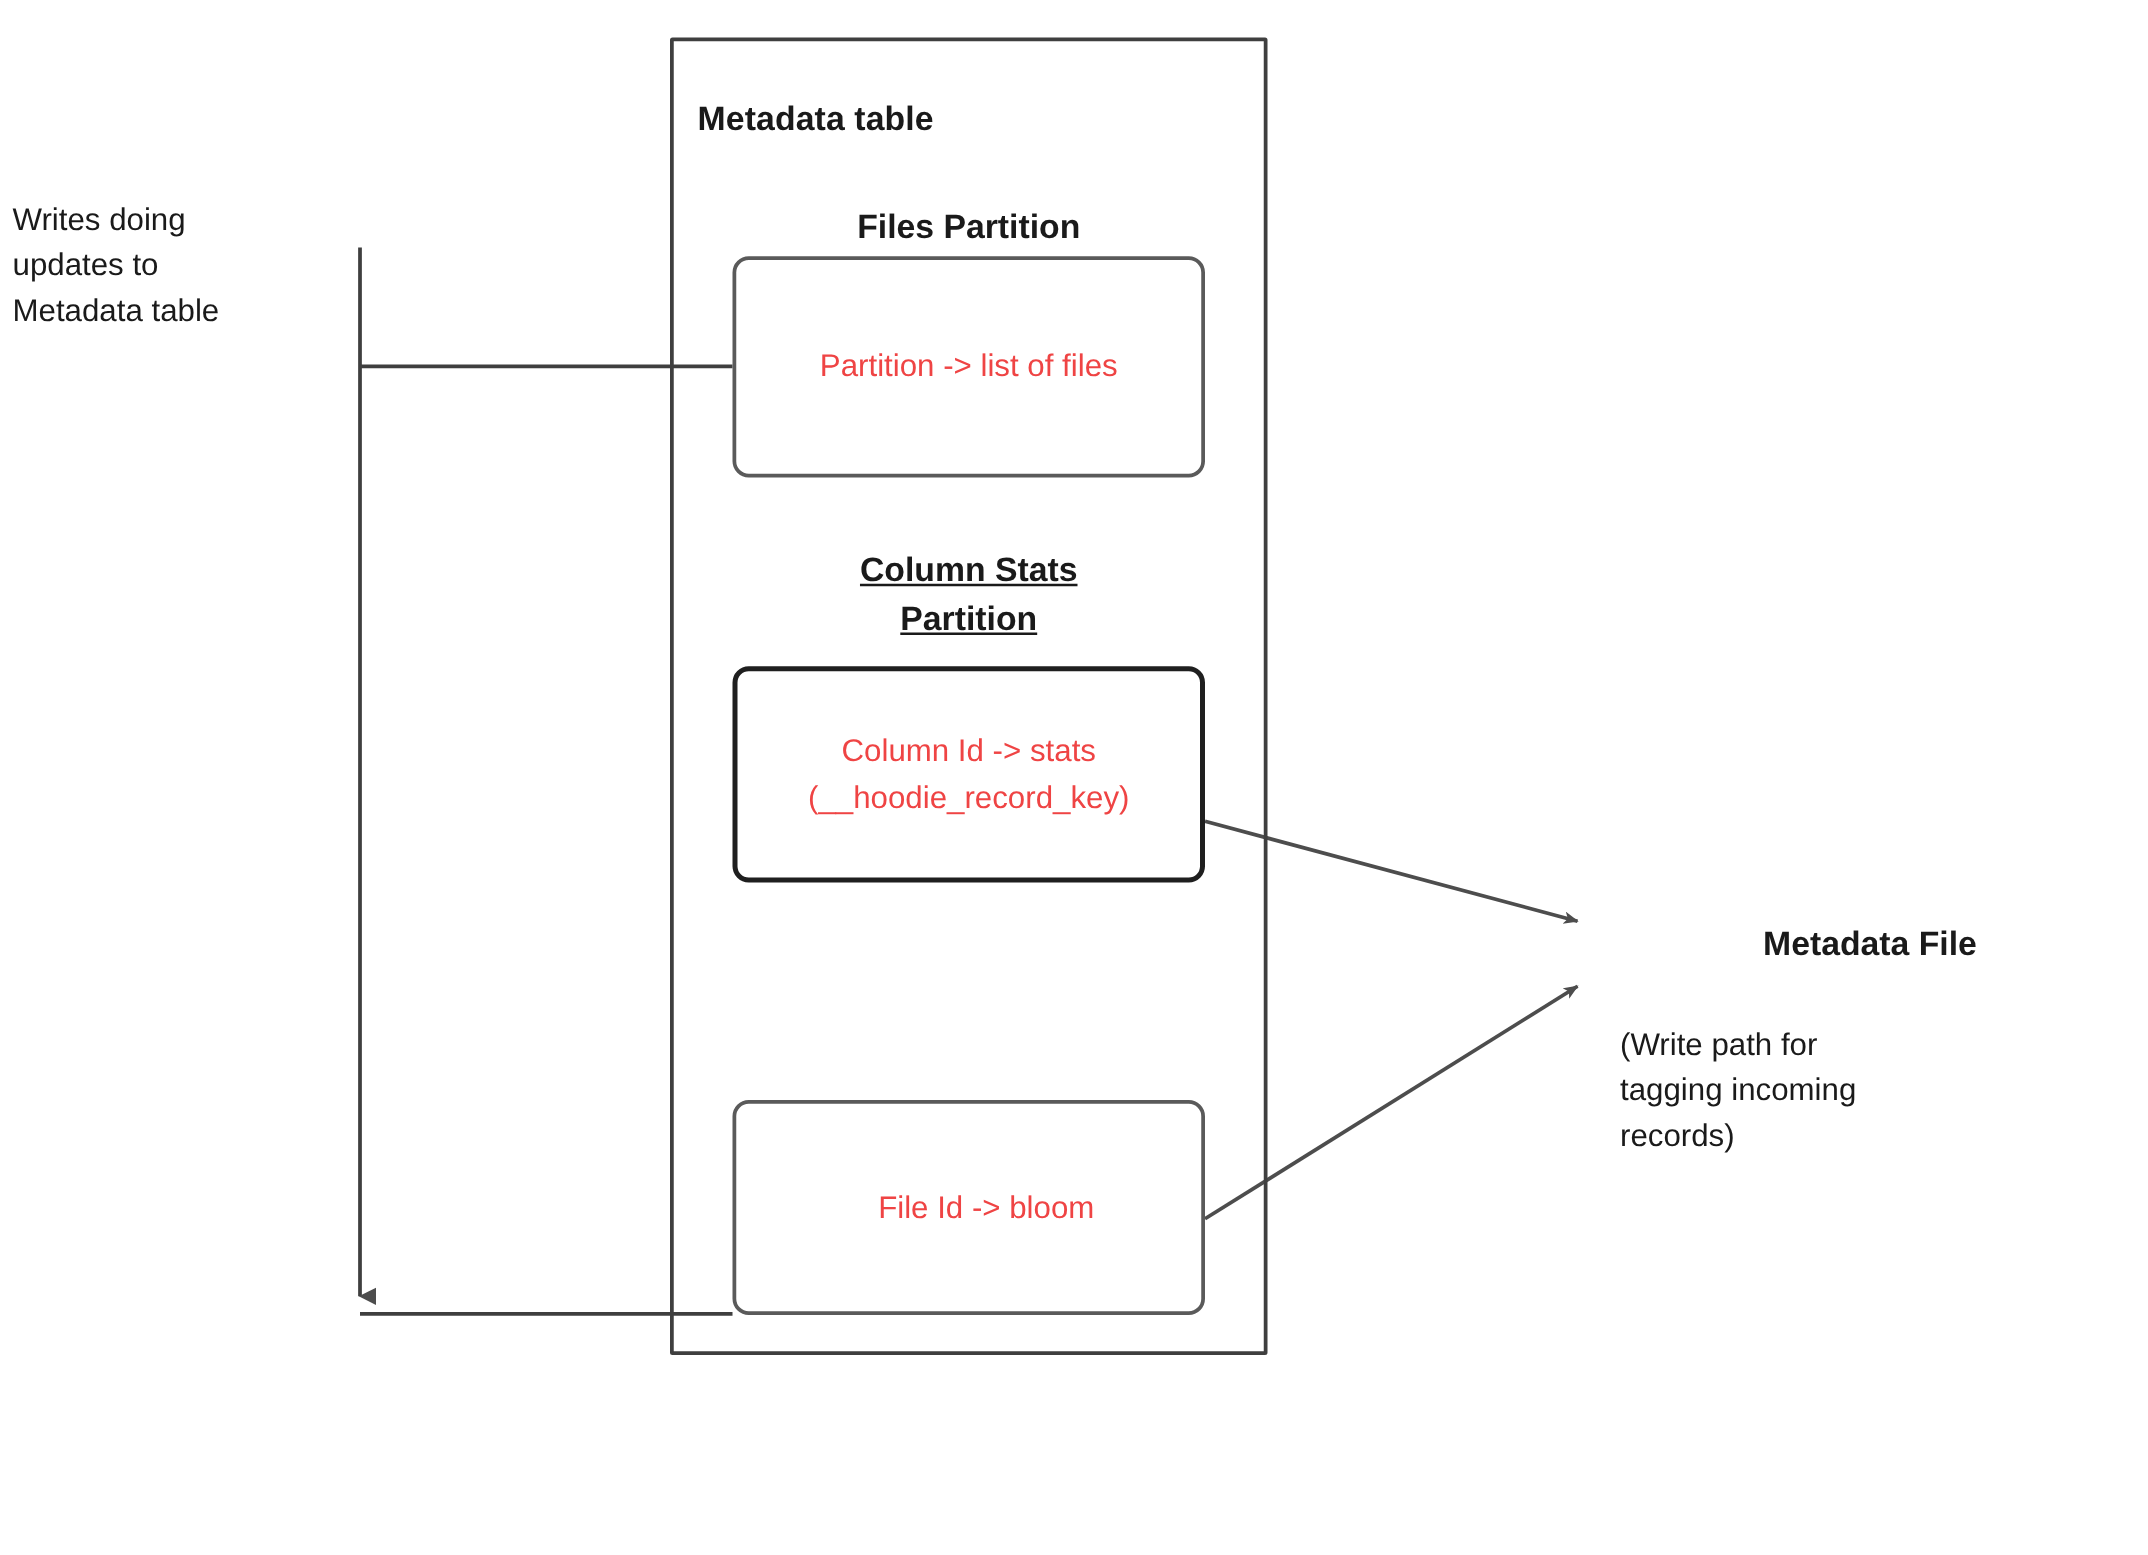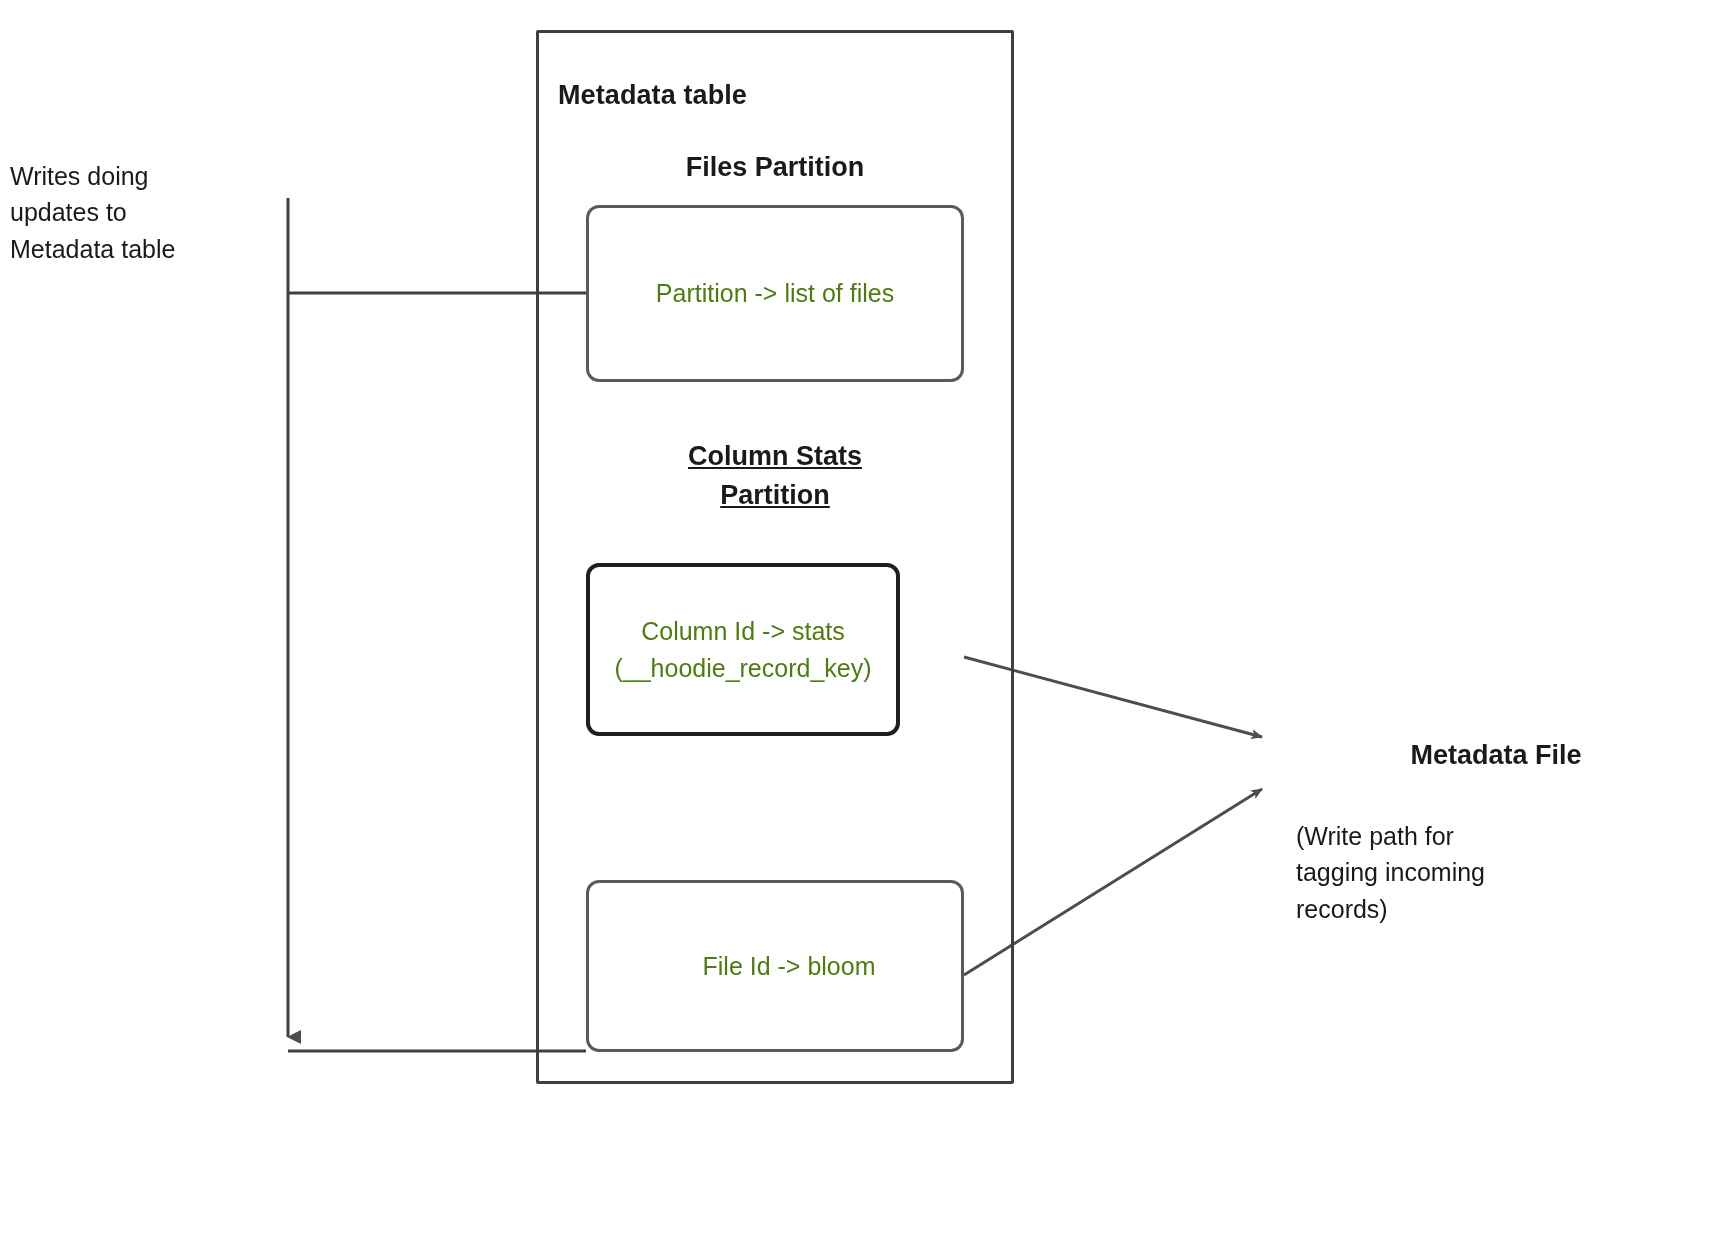--- a/index.html
+++ b/index.html
@@ -56,49 +56,48 @@
   
   .section-title {
     position: absolute;
     text-align: center;
     font-size: 27px;
     font-weight: bold;
     color: #1a1a1a;
     line-height: 1.45;
     white-space: pre-line;
   }
-  .st-files   { left: 585px; top: 148px;  width: 380px; text-align: center; }
+  .st-files   { left: 585px; top: 162px;  width: 380px; text-align: center; }
   .st-colstat { left: 585px; top: 437px;  width: 380px; text-decoration: underline; }
   .st-bloom   { left: 585px; top: 787px;  width: 380px; }
 
   
   .inner-box {
     position: absolute;
     box-sizing: border-box;
     background: #ffffff;
     border-radius: 13px;
     display: flex;
     align-items: center;
     justify-content: center;
     text-align: center;
   }
   .inner-box .inner-text {
     font-size: 25px;
     line-height: 1.45;
-    color: #4d7c0f;
+    color: #ef4444;
     white-space: pre-line;
   }
   .box-files {
     left: 586px;  top: 205px;  width: 378px; height: 177px;
     border: 3px solid #5a5a5a;
   }
   .box-colstats {
-    left: 586px;  top: 533px;  width: 314px; height: 173px;
+    left: 586px;  top: 533px;  width: 378px; height: 173px;
     border: 4px solid #1f1f1f;
-    margin-top: 30px;
   }
   .box-bloom {
     left: 586px;  top: 880px;  width: 378px; height: 172px;
     border: 3px solid #5a5a5a;
     padding-left: 28px;
   }
 
   
   .left-note {
     position: absolute;

